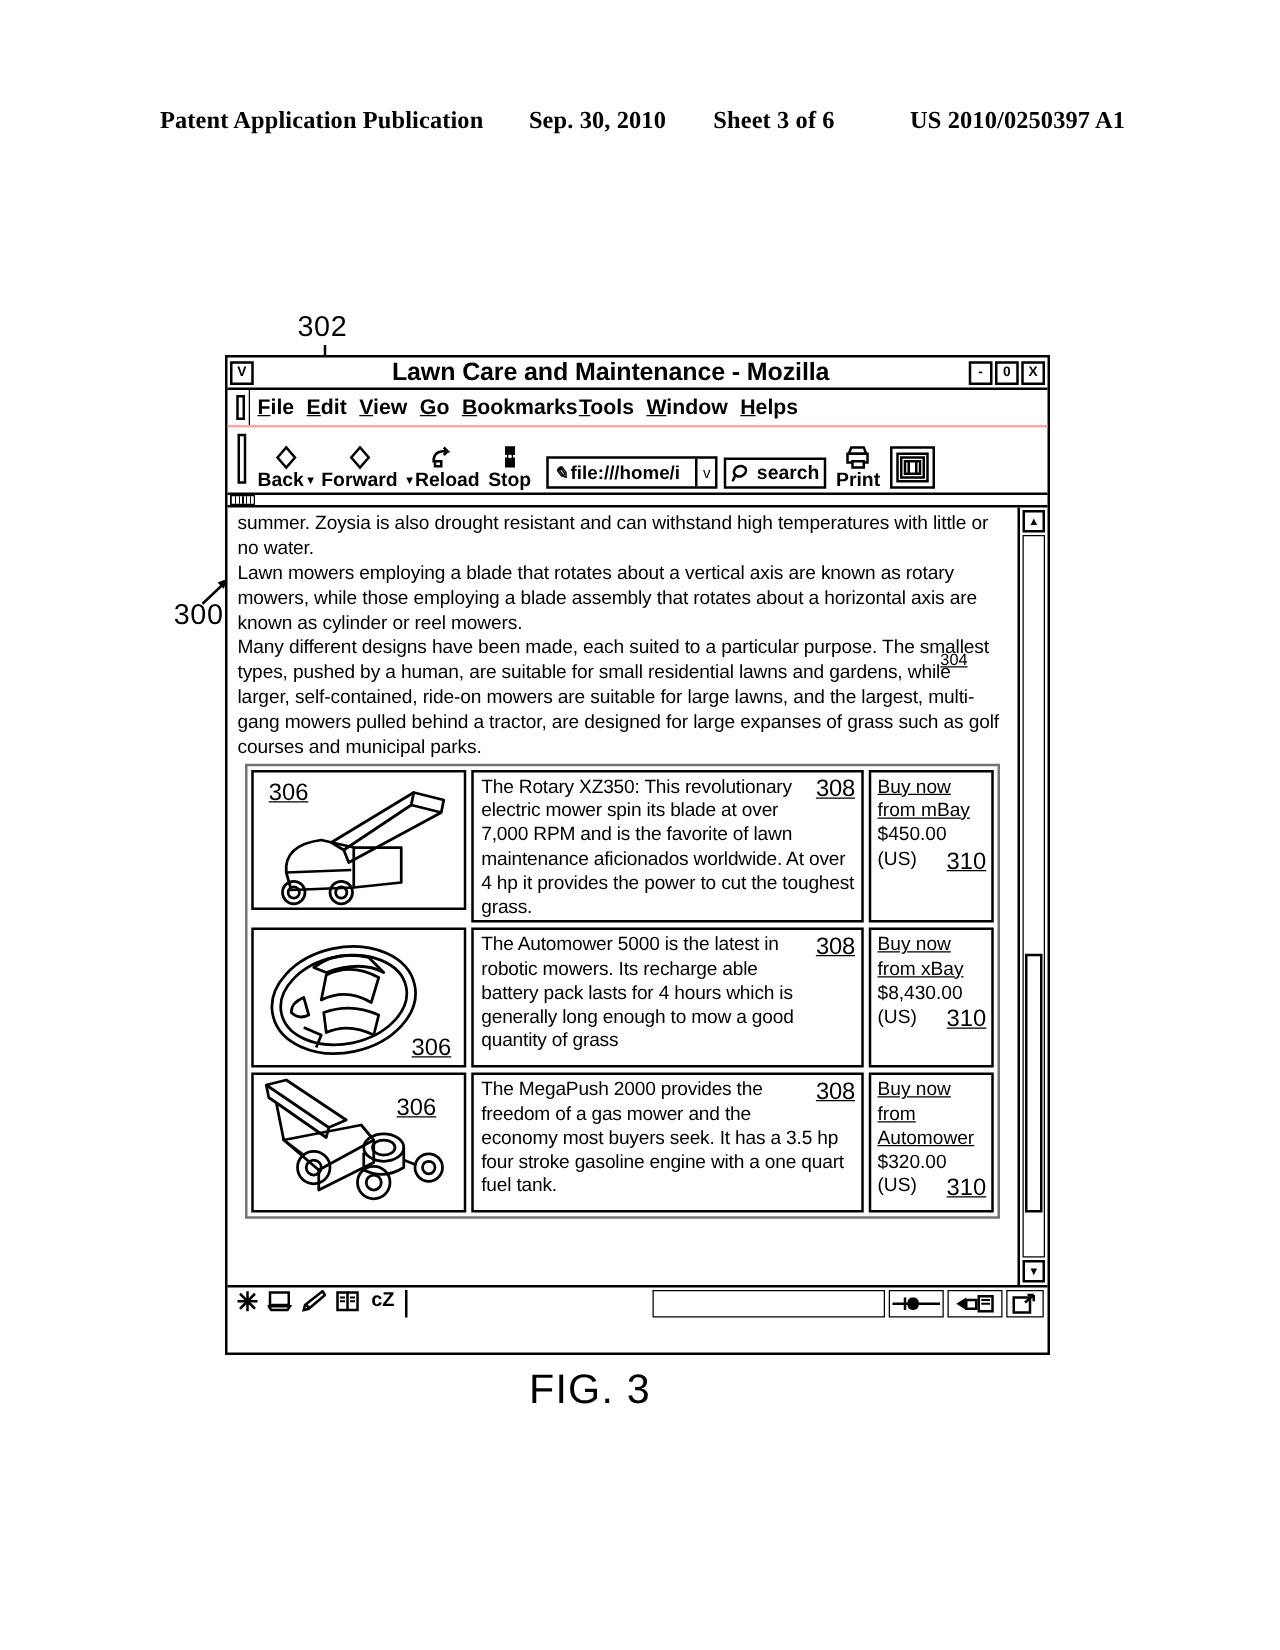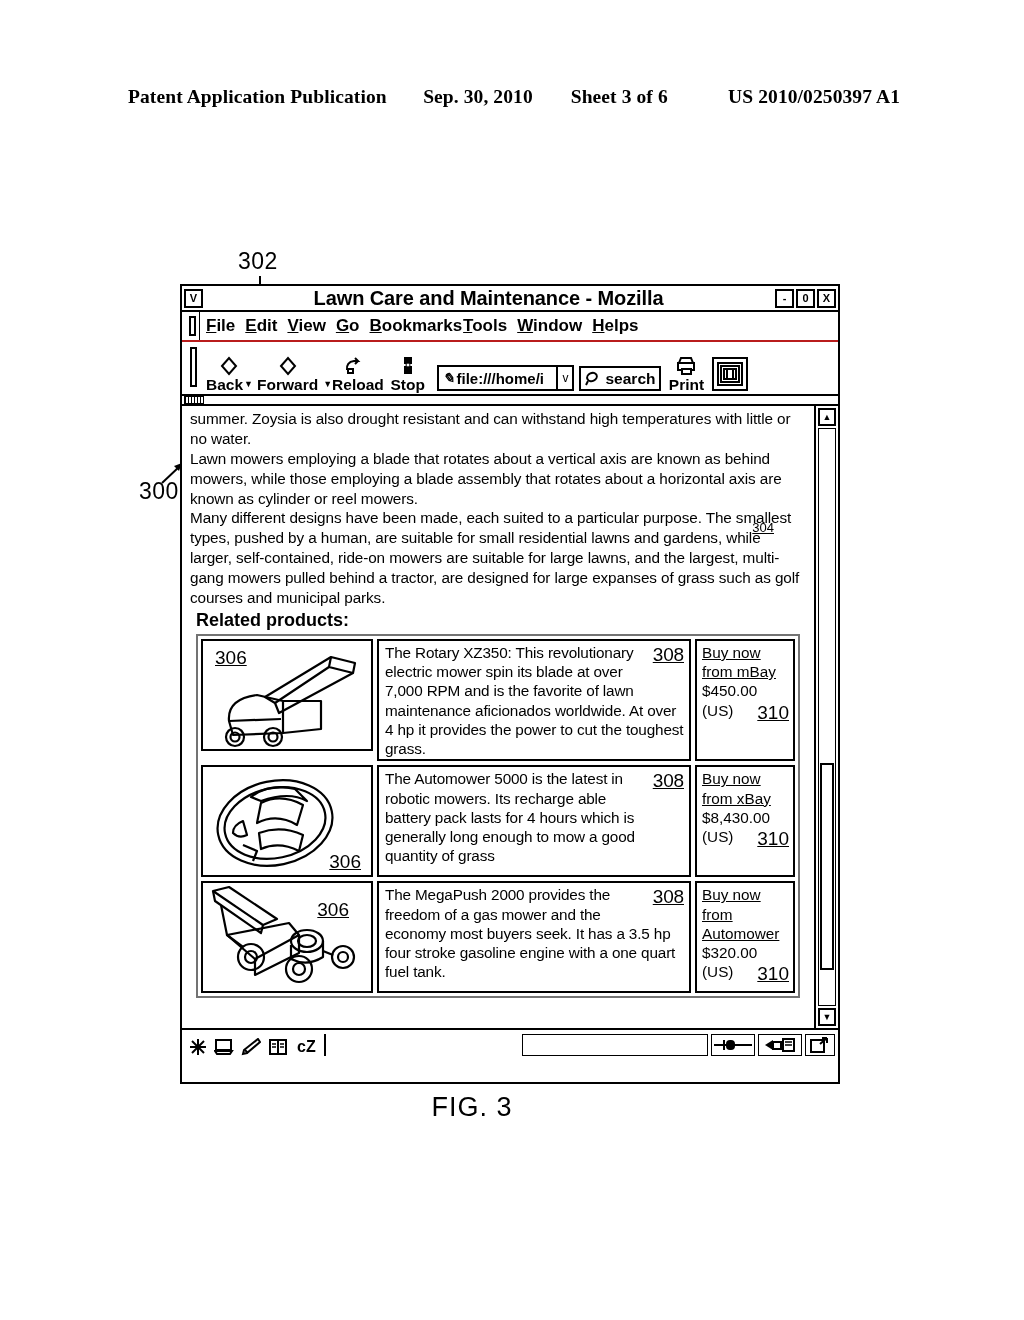--- a/index.html
+++ b/index.html
@@ -51,21 +51,21 @@
   #c300 { top: 478px; left: 139px; font-size: 23px; }
   #c300-arrow {
     position: absolute; top: 462px; left: 160px;
     width: 24px; height: 22px;
   }
   .fig-caption {
     position: absolute;
     top: 1092px; left: 0; width: 944px;
     text-align: center;
     font-family: "Liberation Sans", sans-serif;
-    font-size: 27px;
+    font-size: 33px;
     letter-spacing: 1px;
   }
 
   
   #browser {
     position: absolute;
     top: 284px; left: 180px;
     width: 660px; height: 800px;
     border: 2px solid #000;
     background: #fff;
@@ -96,21 +96,21 @@
     width: 19px; height: 19px;
     border: 2px solid #000;
     display: flex; align-items: center; justify-content: center;
     font-size: 11px; font-weight: bold; line-height: 1;
   }
 
   
   .menubar {
     display: flex; align-items: center;
     height: 30px;
-    border-bottom: 2px solid #b91c1c;
+    border-bottom: 2px solid #fca5a5;
     padding-left: 4px;
   }
   .grip-col {
     width: 14px; align-self: stretch;
     display: flex; flex-direction: column;
     justify-content: center; align-items: center;
     border-right: 1px solid #000;
     margin-right: 6px;
   }
   .grip-bar {
@@ -299,21 +299,21 @@
     margin-left: 6px;
   }
   .buy-ref {
     float: right;
     font-size: 19px;
     text-decoration: underline;
   }
 
   
   .statusbar {
-    display: flex; align-items: flex-end;
+    display: flex; align-items: flex-start;
     height: 30px;
     border-top: 2px solid #000;
     padding: 2px 3px;
     gap: 3px;
   }
   .sb-icons {
     display: flex; align-items: center; gap: 7px;
     padding: 0 6px 0 4px;
   }
   .sb-text { font-size: 16px; font-weight: bold; padding-right: 5px; }
@@ -476,27 +476,26 @@
       <div class="hs-box"></div>
     </div>
 
     <div class="content-wrap">
 
       <div class="content">
 
         <div class="body-text">summer. Zoysia is also drought resistant and can withstand high temperatures with little or no water.</div>
 
 
-        <div class="body-text">Lawn mowers employing a blade that rotates about a vertical axis are known as behind mowers, while those employing a blade assembly that rotates about a horizontal axis are known as cylinder or reel mowers.</div>
+        <div class="body-text">Lawn mowers employing a blade that rotates about a vertical axis are known as rotary mowers, while those employing a blade assembly that rotates about a horizontal axis are known as cylinder or reel mowers.</div>
 
         <div class="ref-304">304</div>
 
         <div class="body-text">Many different designs have been made, each suited to a particular purpose. The smallest types, pushed by a human, are suitable for small residential lawns and gardens, while larger, self-contained, ride-on mowers are suitable for large lawns, and the largest, multi-gang mowers pulled behind a tractor, are designed for large expanses of grass such as golf courses and municipal parks.</div>
 
-        <div class="subhead">Related products:</div>
 
         <div class="products">
 
           <div class="prow">
             <div class="pcell pimg">
               <span class="ref-inimg" style="top:6px;left:12px;">306</span>
               <svg width="170" height="110" viewBox="0 0 170 110">
                 <g fill="none" stroke="#000" stroke-width="2.2" stroke-linejoin="round">
                   <path d="M128,16 L152,22 L150,32 L126,26 Z"></path>
                   <path d="M126,26 L72,62 L62,56 L128,16"></path>

